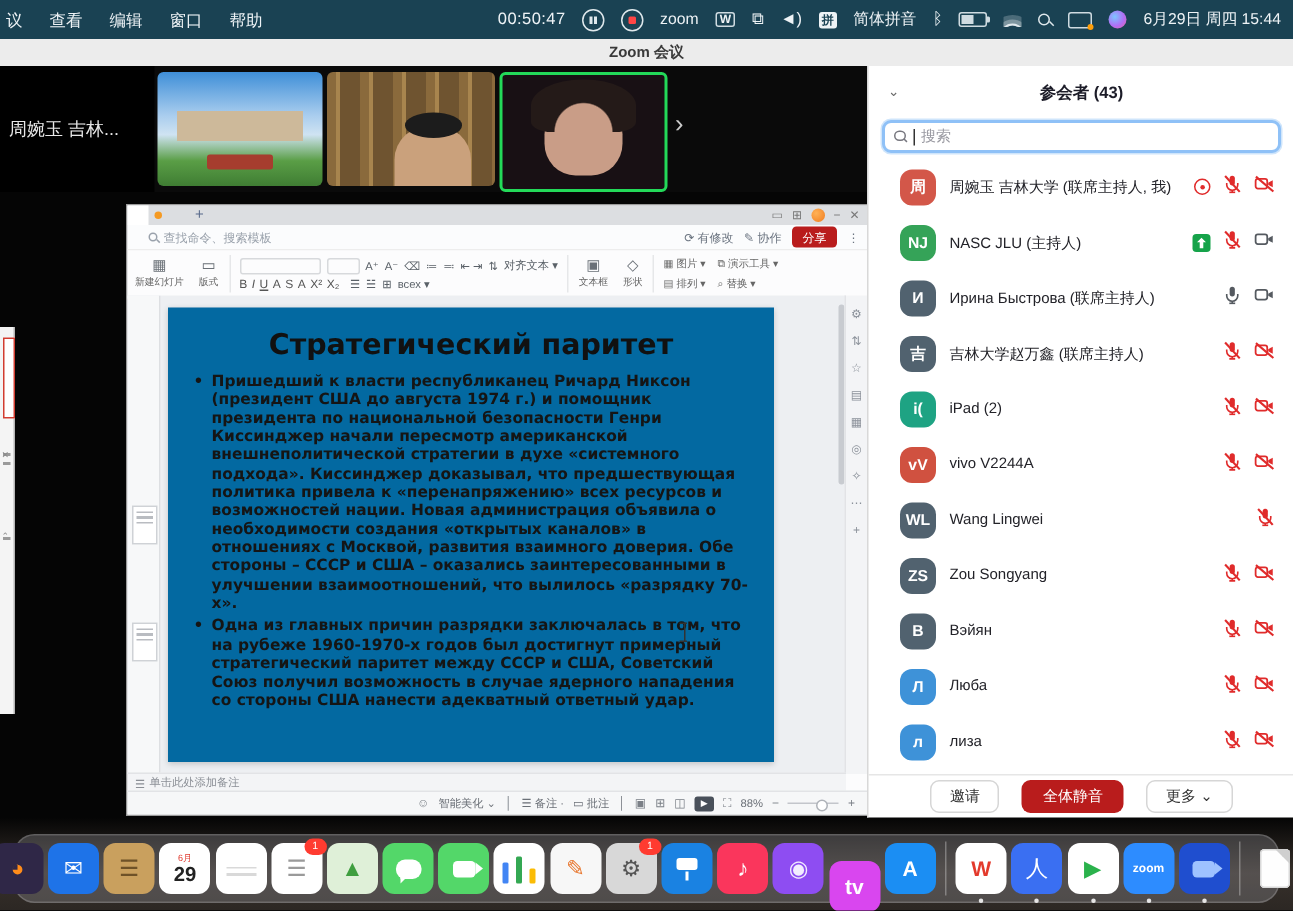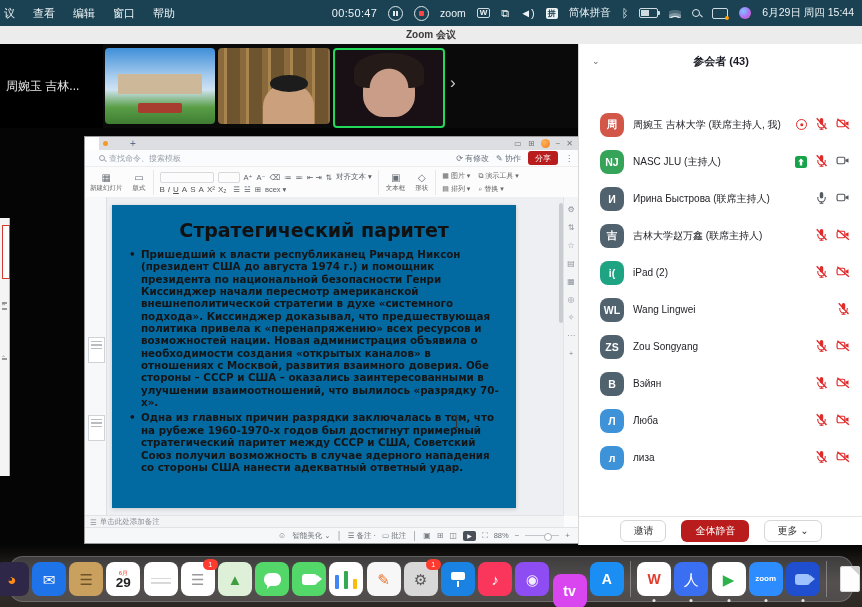--- a/index.html
+++ b/index.html
@@ -365,20 +365,25 @@
       </span>
     <span class="st-ic">+</span>
   </div>
 </div>
 
 <div id="participants" class="abs">
   <div id="pp-header">
     <span id="pp-collapse">⌄</span>
     <span>参会者 (43)</span>
   </div>
+  <div id="pp-search">
+    <i class="mag3"></i>
+    <span id="pp-caret"></span>
+    <span class="ph">搜索</span>
+  </div>
   <div id="pp-list">
       <div class="pp-row">
         <span class="pp-avatar" style="background: rgb(211, 87, 73);">周</span>
         <span class="pp-name">周婉玉 吉林大学 (联席主持人, 我)</span>
         <span class="pp-icons">
           <span class="rec-ind"></span>
           <span><svg width="13" height="13" viewBox="0 0 12 12">
               <rect x="4.4" y="1" width="3.2" height="6" rx="1.6" fill="#e02b2b"></rect>
               <path d="M2.6 5.6v1a3.4 3.4 0 0 0 6.8 0v-1" fill="none" stroke="#e02b2b" stroke-width="1"></path>
               <line x1="6" y1="10" x2="6" y2="11.3" stroke="#e02b2b" stroke-width="1"></line>
@@ -460,20 +465,38 @@
               <line x1="1.6" y1="1.2" x2="10.6" y2="11" stroke="#e02b2b" stroke-width="1.3"></line>
             </svg></span>
           <span><svg width="14" height="13" viewBox="0 0 13 12">
               <rect x="1" y="3" width="7.2" height="6" rx="1.4" fill="none" stroke="#e02b2b" stroke-width="1.1"></rect>
               <path d="M8.8 5.4 11.6 3.8v4.4L8.8 6.6z" fill="#e02b2b"></path>
               <line x1="1.2" y1="1.6" x2="12" y2="10.8" stroke="#e02b2b" stroke-width="1.3"></line>
             </svg></span>
         </span>
       </div>
       <div class="pp-row">
+        <span class="pp-avatar" style="background: rgb(208, 81, 64);">vV</span>
+        <span class="pp-name">vivo V2244A</span>
+        <span class="pp-icons">
+          <span><svg width="13" height="13" viewBox="0 0 12 12">
+              <rect x="4.4" y="1" width="3.2" height="6" rx="1.6" fill="#e02b2b"></rect>
+              <path d="M2.6 5.6v1a3.4 3.4 0 0 0 6.8 0v-1" fill="none" stroke="#e02b2b" stroke-width="1"></path>
+              <line x1="6" y1="10" x2="6" y2="11.3" stroke="#e02b2b" stroke-width="1"></line>
+              <line x1="4.2" y1="11.3" x2="7.8" y2="11.3" stroke="#e02b2b" stroke-width="1"></line>
+              <line x1="1.6" y1="1.2" x2="10.6" y2="11" stroke="#e02b2b" stroke-width="1.3"></line>
+            </svg></span>
+          <span><svg width="14" height="13" viewBox="0 0 13 12">
+              <rect x="1" y="3" width="7.2" height="6" rx="1.4" fill="none" stroke="#e02b2b" stroke-width="1.1"></rect>
+              <path d="M8.8 5.4 11.6 3.8v4.4L8.8 6.6z" fill="#e02b2b"></path>
+              <line x1="1.2" y1="1.6" x2="12" y2="10.8" stroke="#e02b2b" stroke-width="1.3"></line>
+            </svg></span>
+        </span>
+      </div>
+      <div class="pp-row">
         <span class="pp-avatar" style="background: rgb(81, 98, 111);">WL</span>
         <span class="pp-name">Wang Lingwei</span>
         <span class="pp-icons">
           <span><svg width="13" height="13" viewBox="0 0 12 12">
               <rect x="4.4" y="1" width="3.2" height="6" rx="1.6" fill="#e02b2b"></rect>
               <path d="M2.6 5.6v1a3.4 3.4 0 0 0 6.8 0v-1" fill="none" stroke="#e02b2b" stroke-width="1"></path>
               <line x1="6" y1="10" x2="6" y2="11.3" stroke="#e02b2b" stroke-width="1"></line>
               <line x1="4.2" y1="11.3" x2="7.8" y2="11.3" stroke="#e02b2b" stroke-width="1"></line>
               <line x1="1.6" y1="1.2" x2="10.6" y2="11" stroke="#e02b2b" stroke-width="1.3"></line>
             </svg></span>

